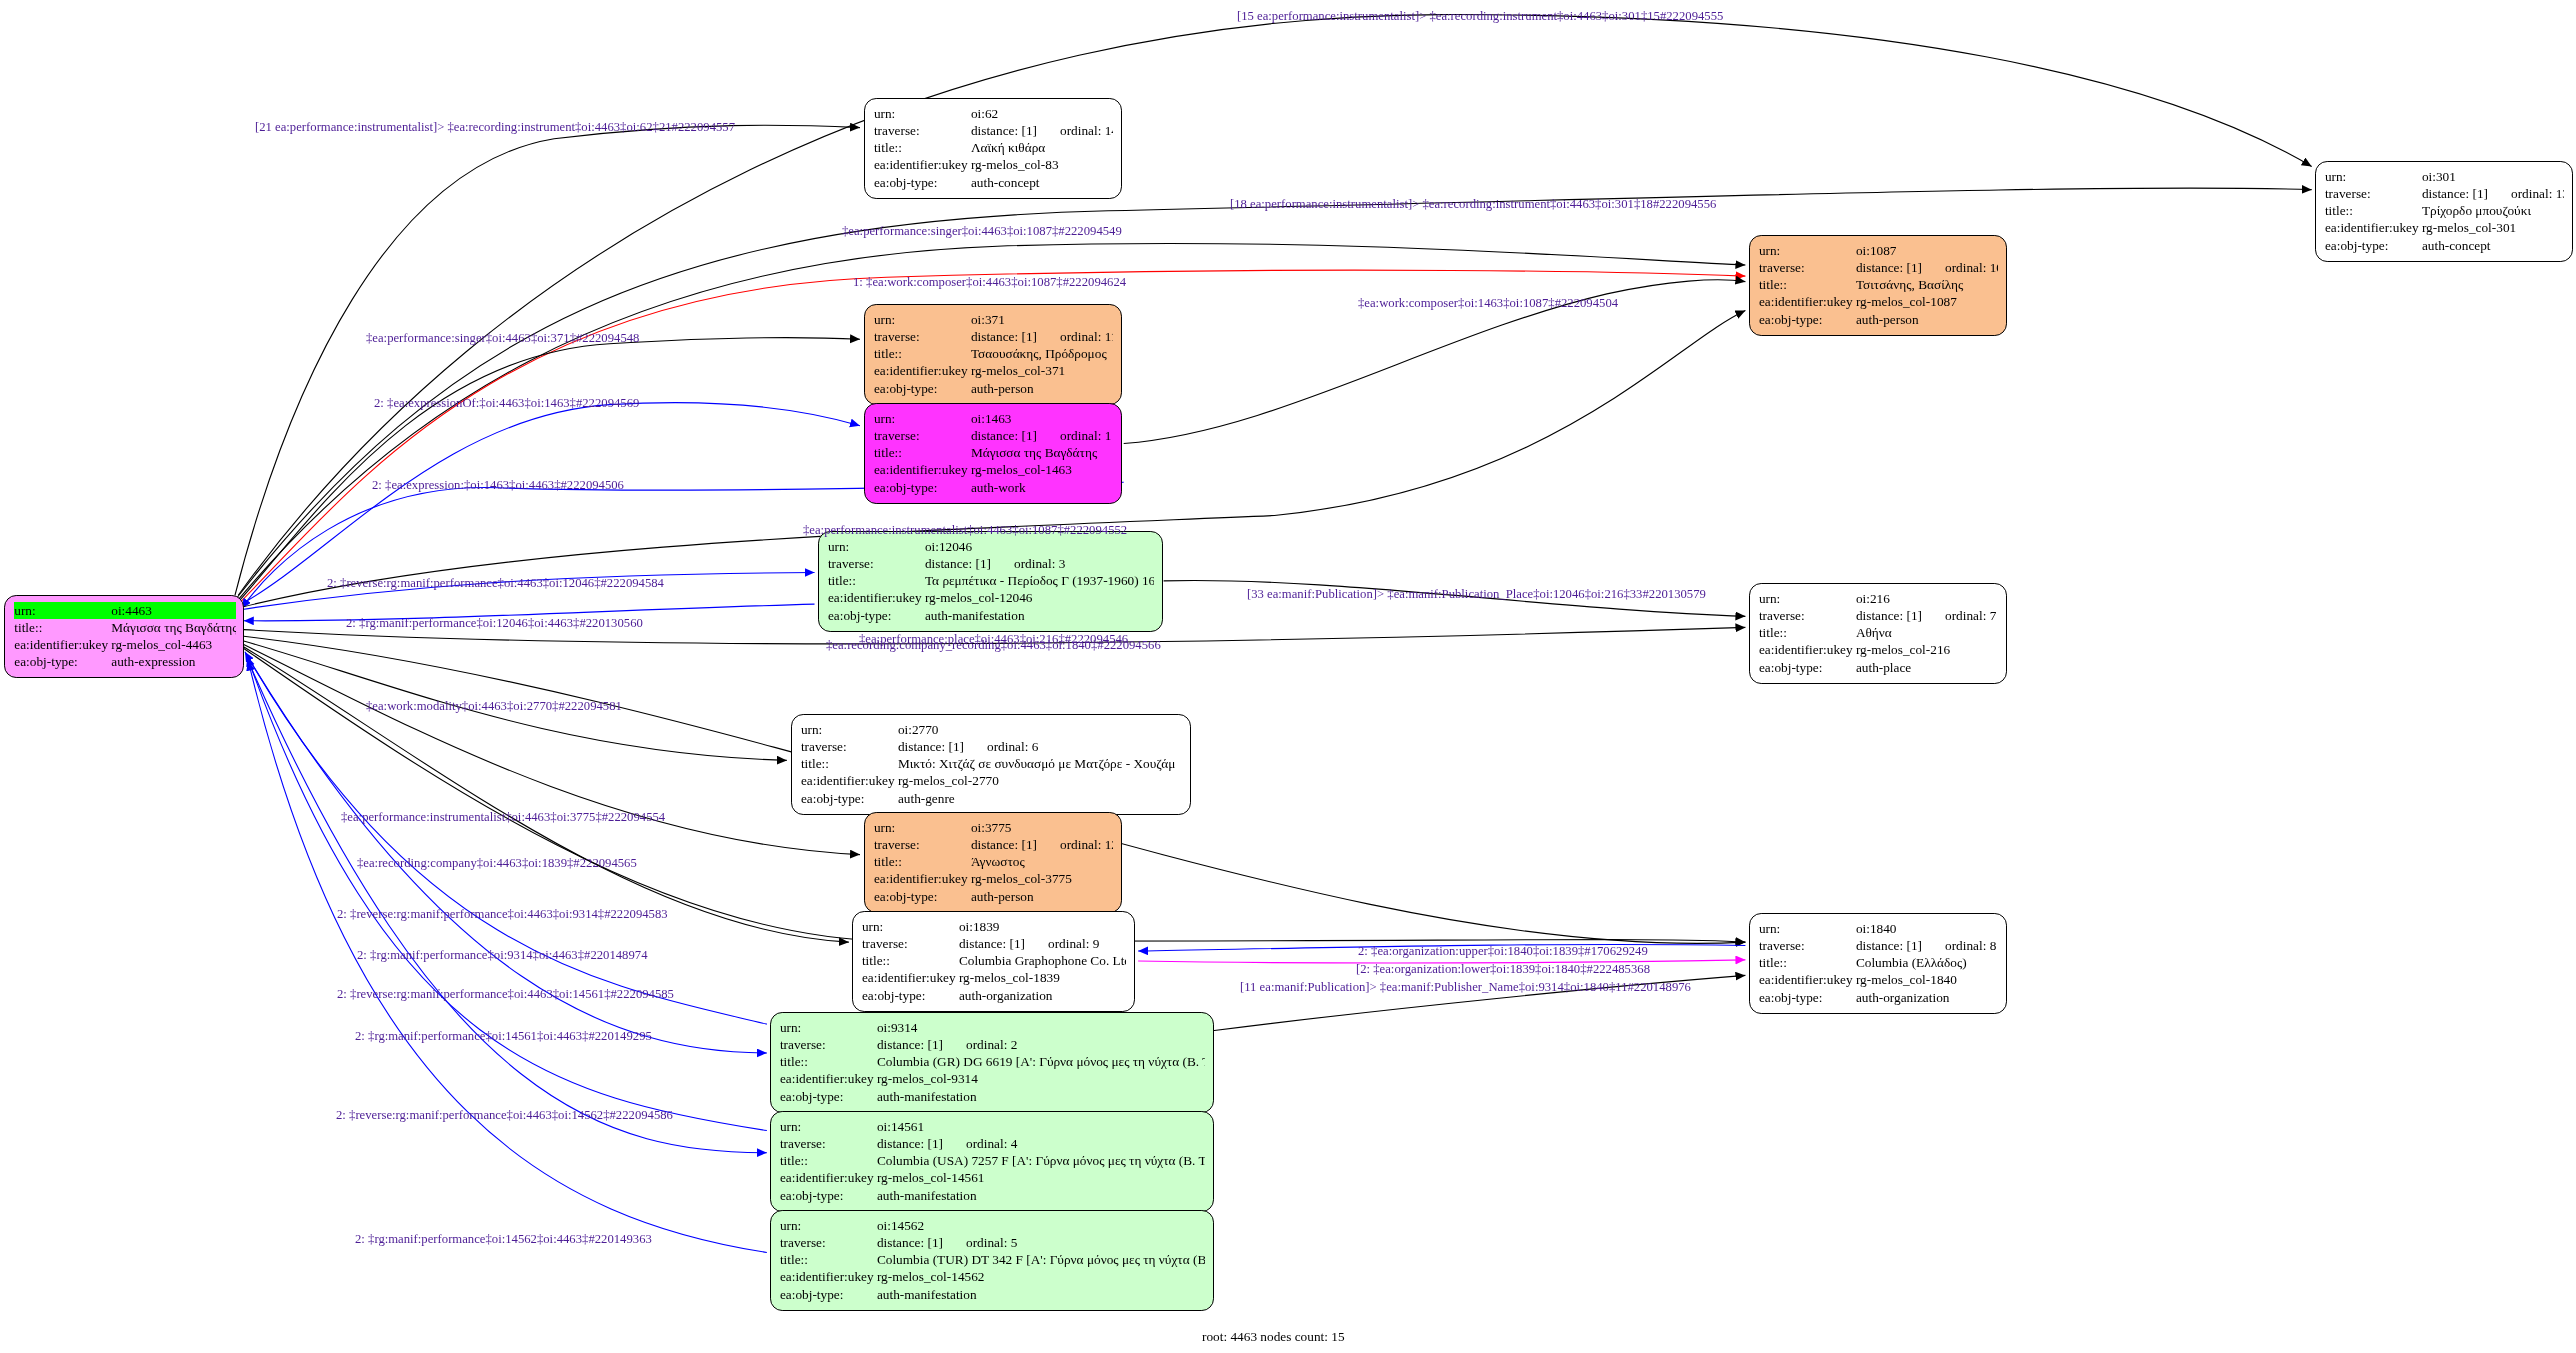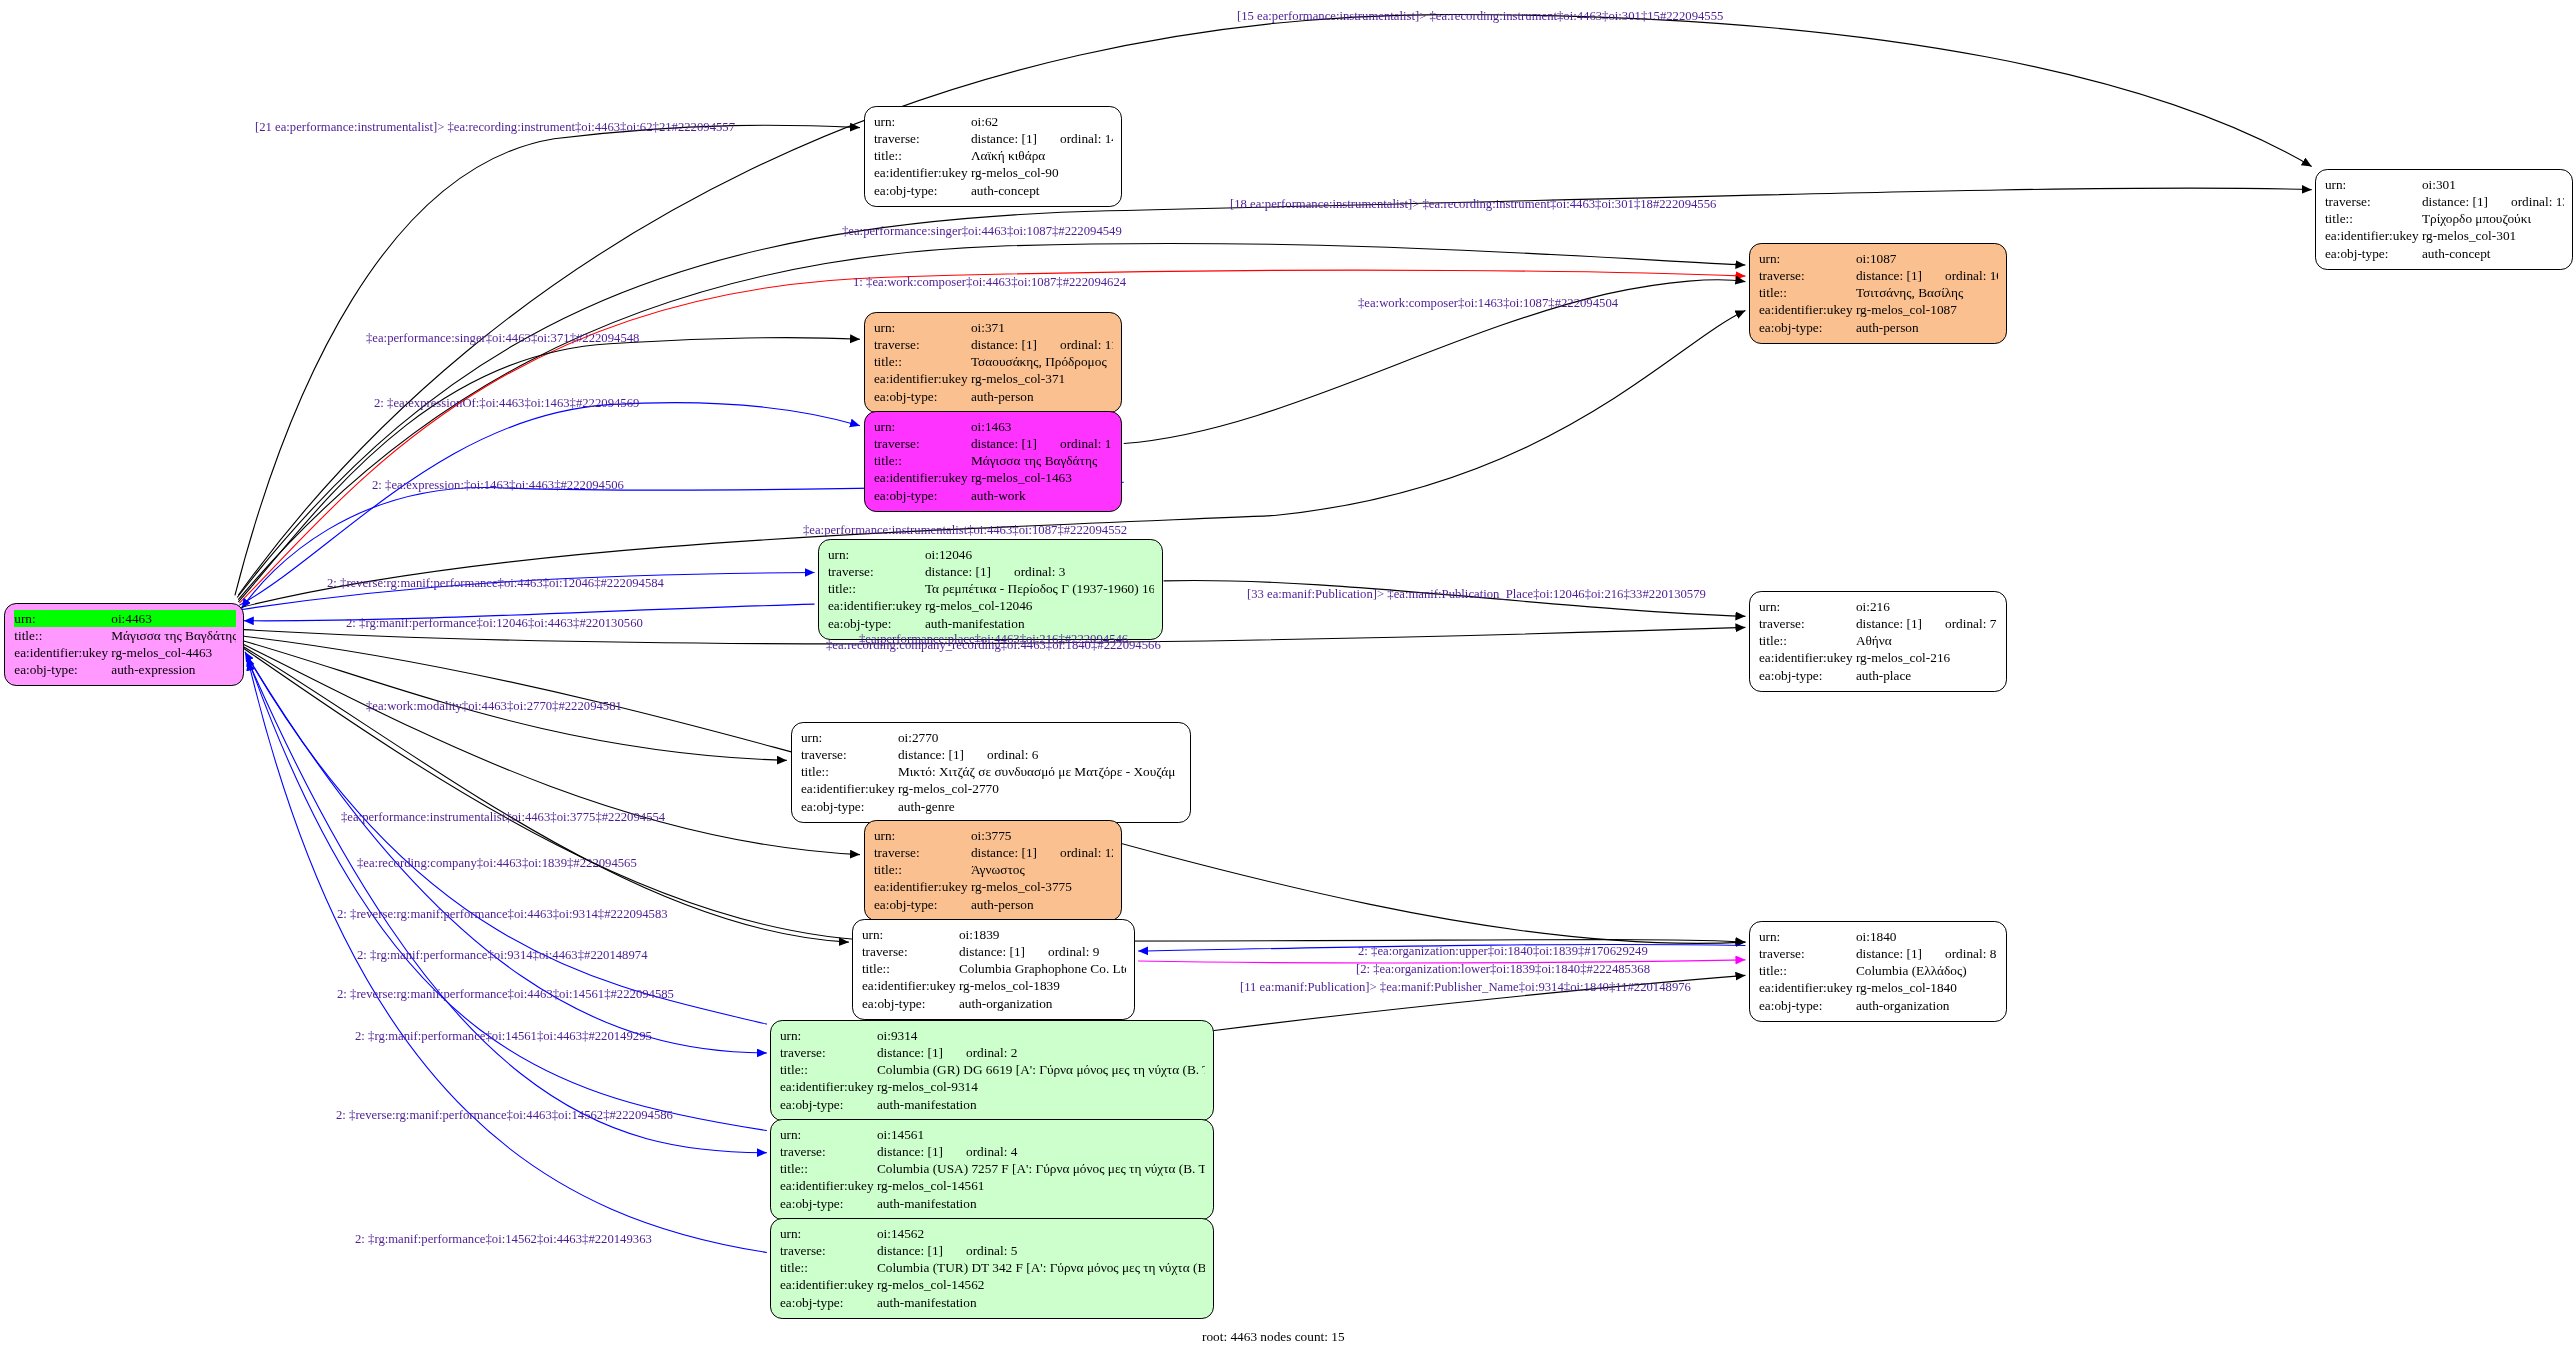--- a/index.html
+++ b/index.html
@@ -1,21 +1,21 @@
 <!DOCTYPE html>
 <html style="font-size:8.9px"><head>
 <meta charset="utf-8">
 <style>
   html,body{margin:0;padding:0;background:#ffffff;}
   body{font-family:"Liberation Serif","DejaVu Serif",serif;}
   #canvas{position:relative;width:2576px;height:1354px;background:#fff;overflow:hidden;}
   #edges{position:absolute;left:0;top:0;width:2576px;height:1354px;pointer-events:none;}
 
   .node{position:absolute;border:1.4px solid #000;border-radius:12.2px;background:#fff;
-        box-sizing:border-box;padding:5.5px 7.8px 6.6px 8.9px;margin-top:8px;}
+        box-sizing:border-box;padding:5.5px 7.8px 6.6px 8.9px;}
   .node.person{background:#fac090;}
   .node.work{background:#ff33ff;}
   .node.manif{background:#ccffcc;}
   .node.root{background:#ff99ff;}
   .node .row{display:flex;align-items:baseline;white-space:nowrap;line-height:1.30;font-size:14px;}
   .node .k{width:97px;flex:0 0 auto;}
   .node .v{flex:1 1 auto;overflow:hidden;text-overflow:clip;}
   .node .v .ord{padding-left:23px;}
   .node .row.hl-row{background:transparent;}
   .node .row.hl-row .k,.node .row.hl-row .v{background:#00ff00;}
@@ -100,21 +100,21 @@
         <div class="row" style="font-size: 13.3px;">
           <span class="k">traverse:</span>
           <span class="v">distance: [1]<span class="ord">ordinal: 14</span></span>
         </div>
         <div class="row" style="font-size: 13.3px;">
           <span class="k">title::</span>
           <span class="v">Λαϊκή κιθάρα</span>
         </div>
         <div class="row" style="font-size: 13.3px;">
           <span class="k">ea:identifier:ukey</span>
-          <span class="v">rg-melos_col-90</span>
+          <span class="v">rg-melos_col-83</span>
         </div>
         <div class="row" style="font-size: 13.3px;">
           <span class="k">ea:obj-type:</span>
           <span class="v">auth-concept</span>
         </div>
       </div>
       <div class="node " style="left: 2315px; top: 161px; width: 258px; min-height: 82px;">
         <div class="row" style="font-size: 13.3px;">
           <span class="k">urn:</span>
           <span class="v">oi:301</span>

